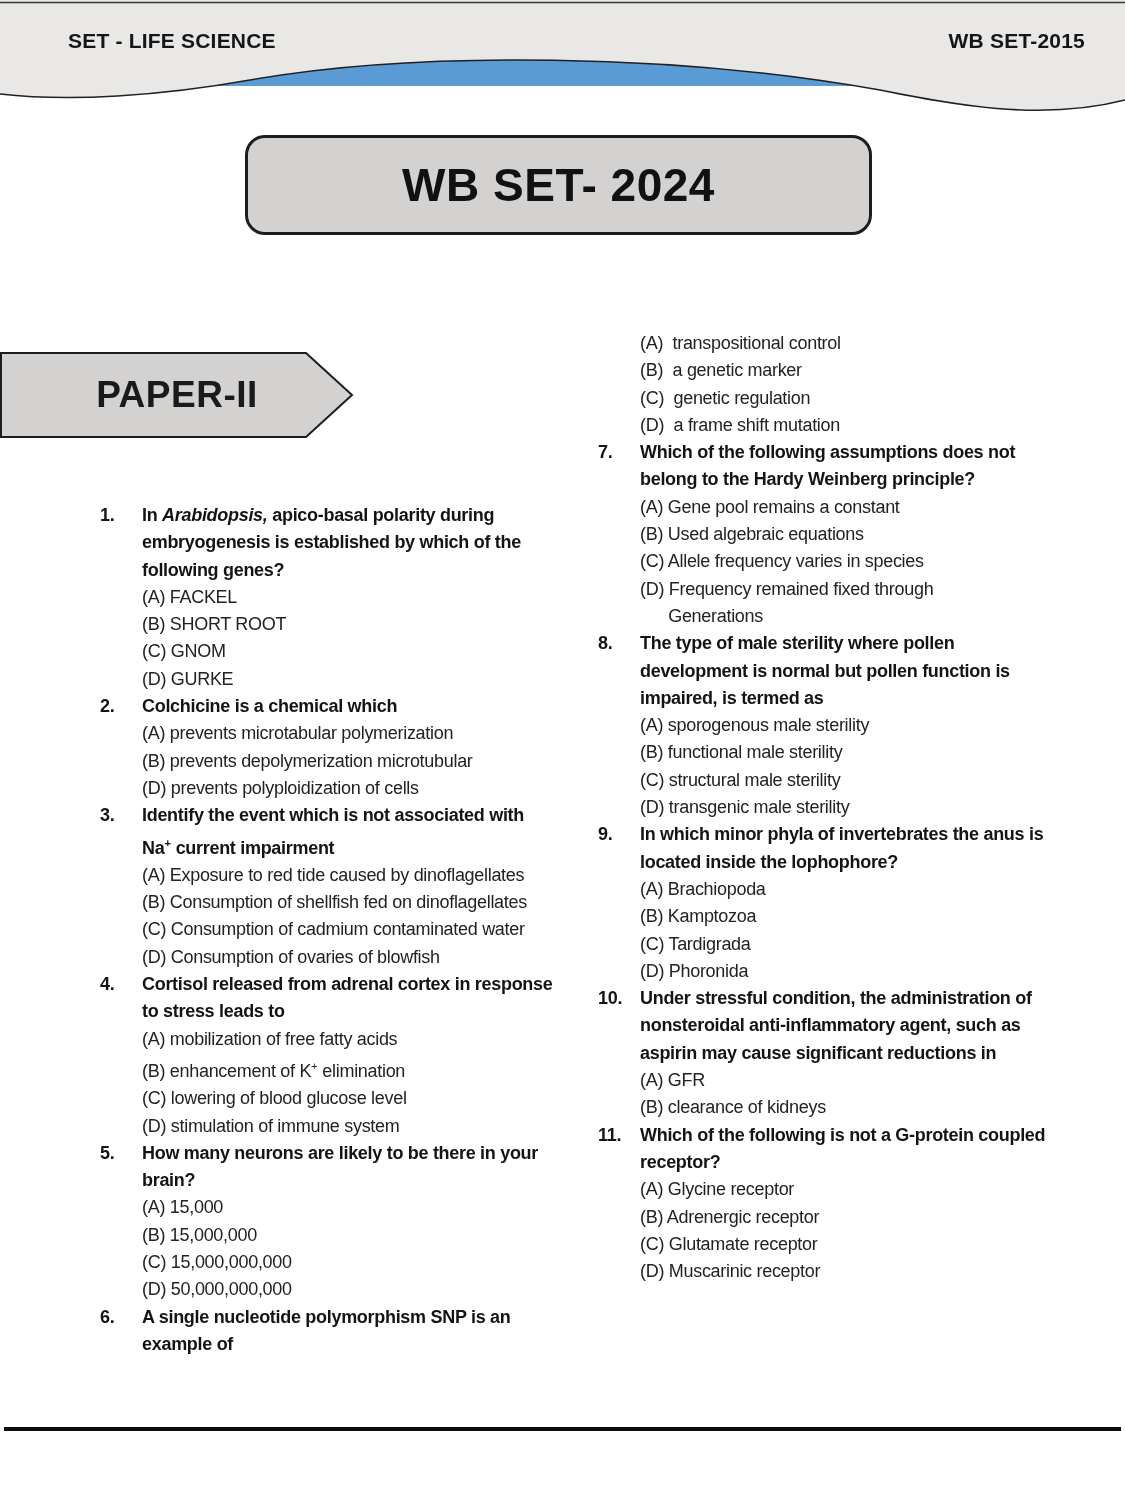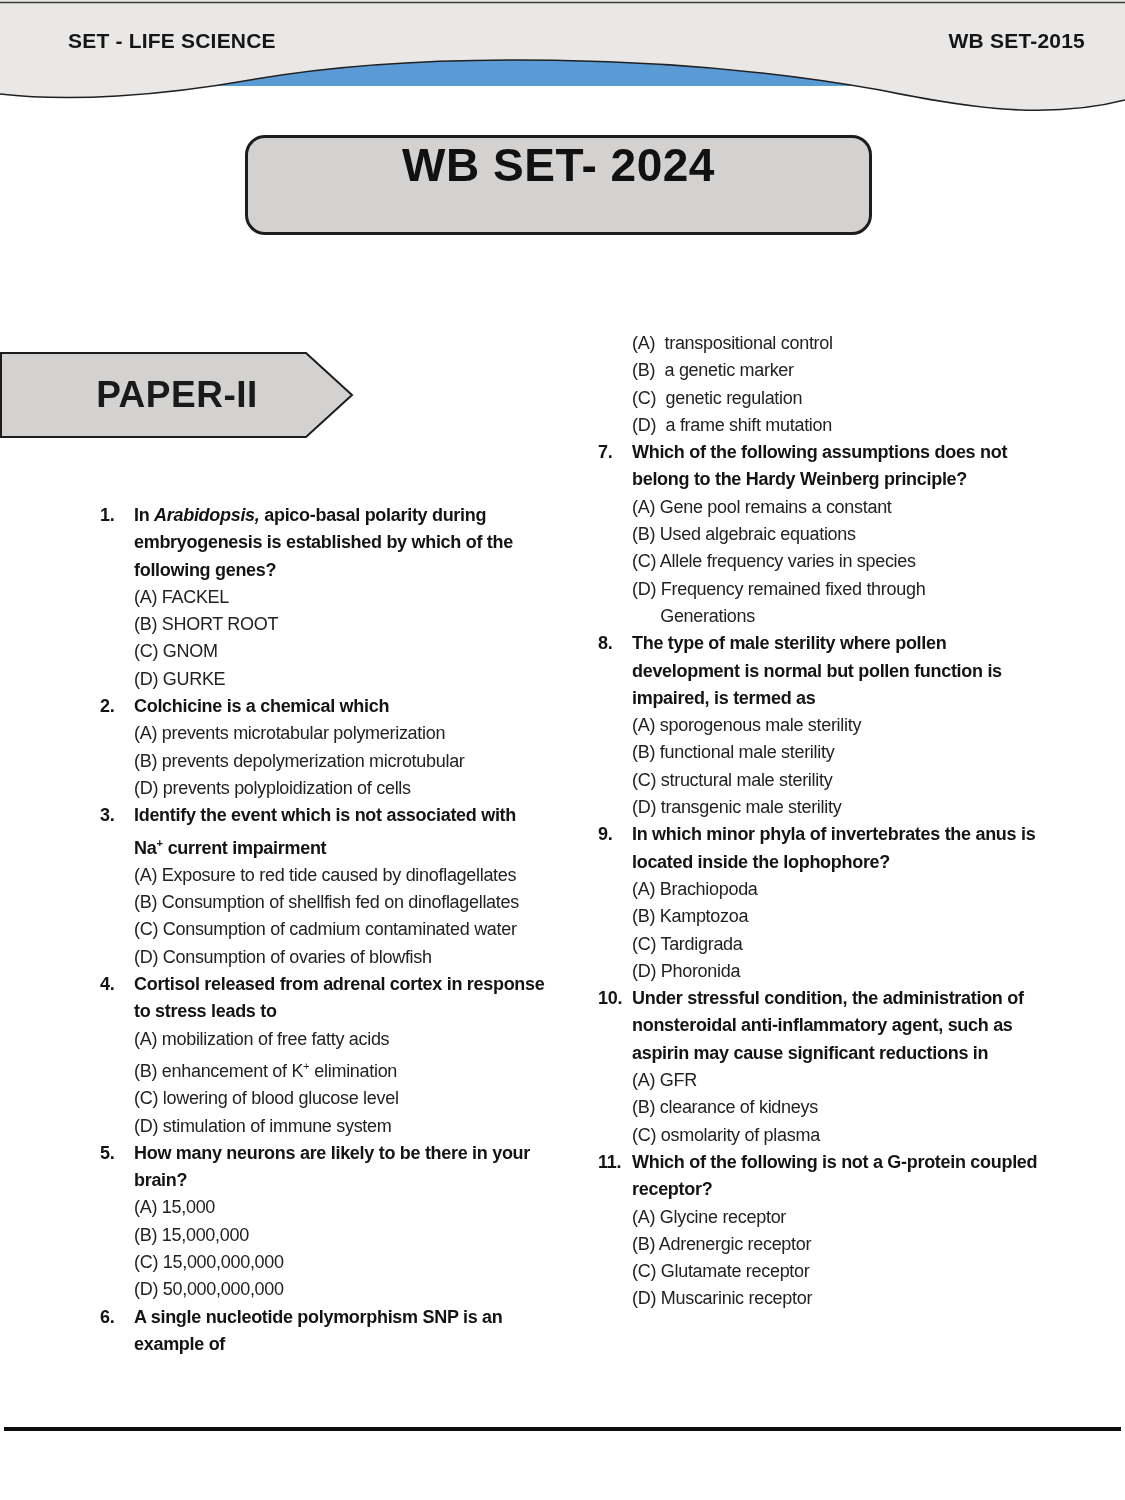--- a/index.html
+++ b/index.html
@@ -15,36 +15,36 @@
     letter-spacing:0.2px;color:#161616;
   }
   .hdr-right{
     position:absolute;top:29px;right:40px;font-size:21px;font-weight:bold;
     letter-spacing:0.2px;color:#161616;
   }
   
   .title-box{
     position:absolute;left:245px;top:135px;width:627px;height:100px;
     background:#d3d2d1;border:3px solid #1d1d1d;border-radius:20px;
-    display:flex;align-items:flex-start;justify-content:center;box-sizing:border-box;
+    display:flex;align-items:center;justify-content:center;box-sizing:border-box;
   }
   .title-box span{font-size:46px;font-weight:bold;color:#111;letter-spacing:0.5px;}
   
   .banner{position:absolute;left:0;top:352px;width:354px;height:86px;}
   .banner svg{position:absolute;top:0;left:0;}
   .banner .label{
     position:absolute;top:0;left:0;width:354px;height:86px;box-sizing:border-box;
     display:flex;align-items:center;justify-content:center;
     font-size:37px;font-weight:bold;color:#1a1a1a;letter-spacing:0.5px;
   }
   
   .col{position:absolute;font-size:18px;line-height:27.3px;letter-spacing:-0.3px;}
   #col-left{left:100px;top:502px;width:487px;}
   #col-right{left:598px;top:330px;width:520px;}
-  .q{display:flex;}
+  .q{display:flex;gap:8px;}
   .qnum{flex:0 0 34px;width:34px;font-weight:bold;color:#141414;}
   .qbody{flex:1;min-width:0;}
   .qtext{font-weight:bold;color:#141414;}
   .opt{font-weight:normal;color:#222;}
   sup{font-size:0.62em;letter-spacing:0;}
   i{font-style:italic;}
   
   .bottom-rule{
     position:absolute;left:4px;top:1427px;width:1117px;height:4px;background:#0d0d0d;
   }
@@ -188,21 +188,20 @@
       <div class="opt">(D) Phoronida</div>
     </div>
   </div>
 
   <div class="q">
     <div class="qnum">10.</div>
     <div class="qbody">
       <div class="qtext">Under stressful condition, the administration of<br>nonsteroidal anti-inflammatory agent, such as<br>aspirin may cause significant reductions in</div>
       <div class="opt">(A) GFR</div>
       <div class="opt">(B) clearance of kidneys</div>
-      <div class="opt">(C) osmolarity of plasma</div>
     </div>
   </div>
 
   <div class="q">
     <div class="qnum">11.</div>
     <div class="qbody">
       <div class="qtext">Which of the following is not a G-protein coupled<br>receptor?</div>
       <div class="opt">(A) Glycine receptor</div>
       <div class="opt">(B) Adrenergic receptor</div>
       <div class="opt">(C) Glutamate receptor</div>

